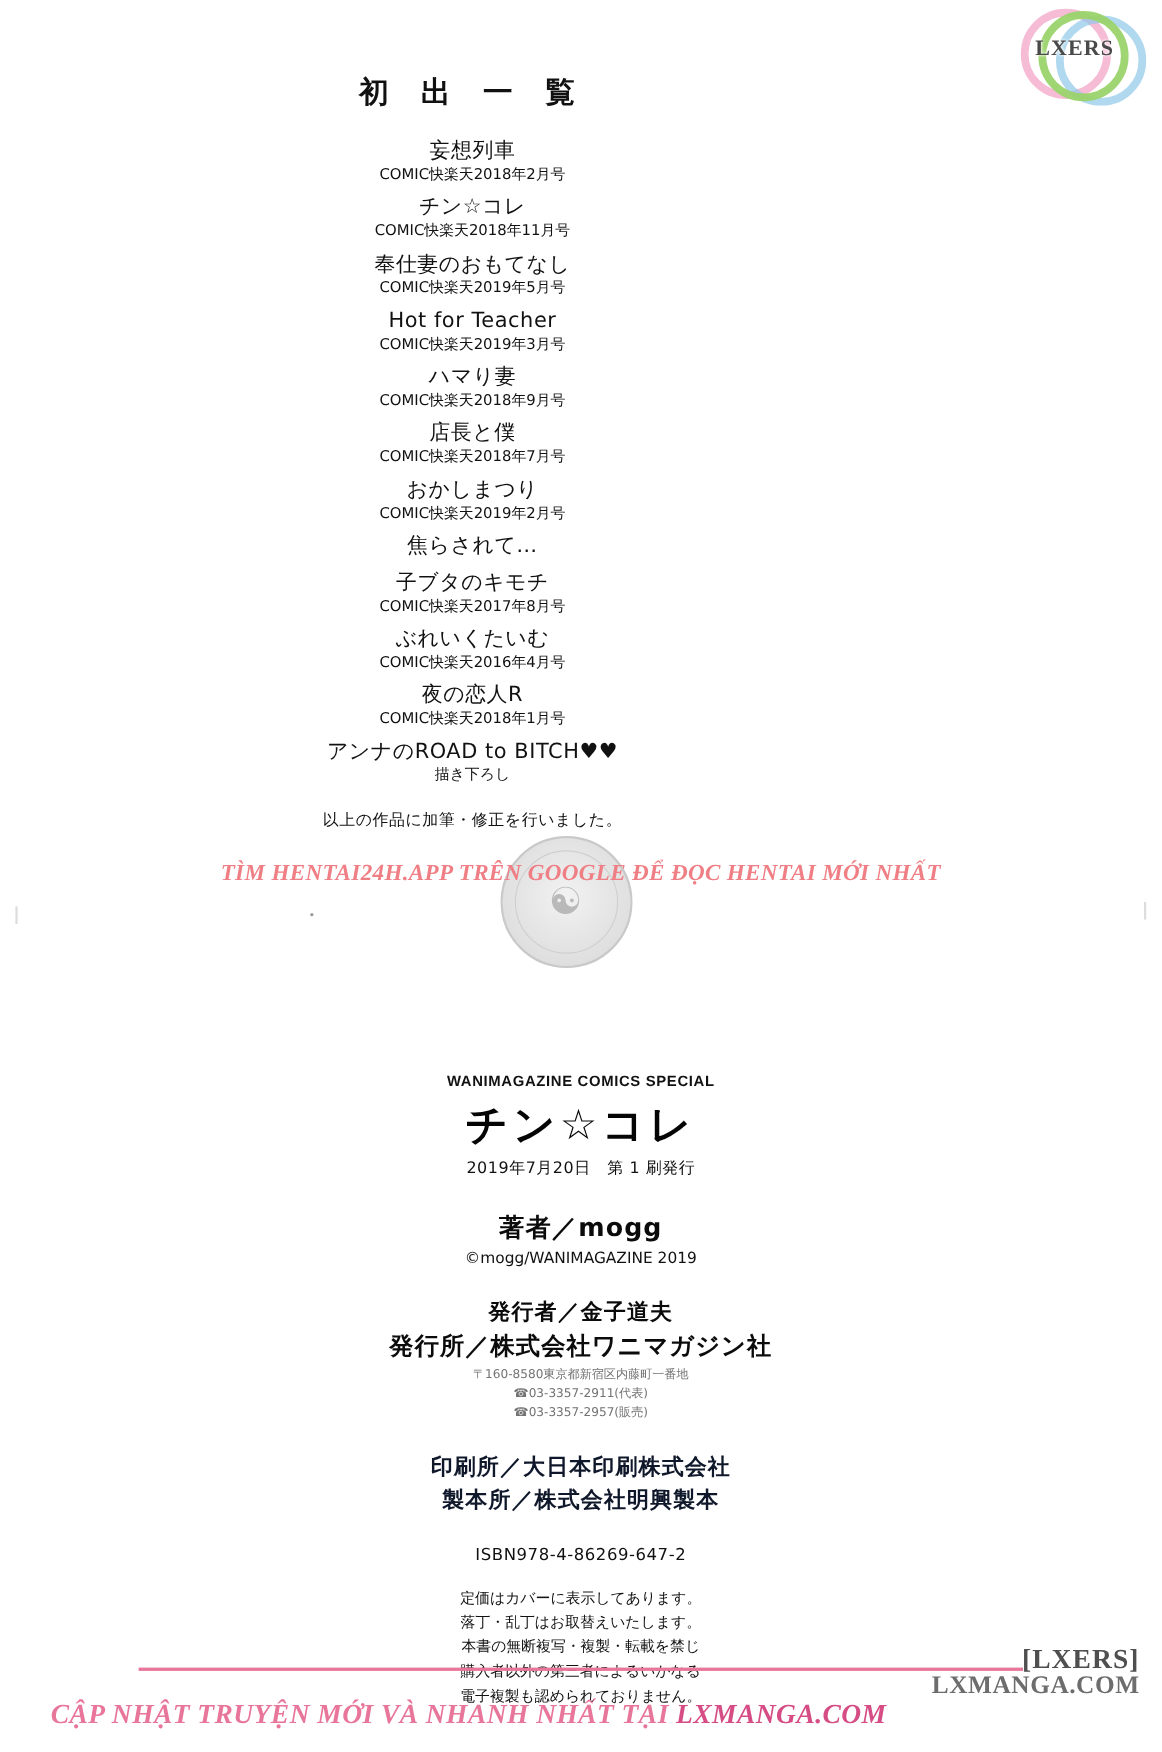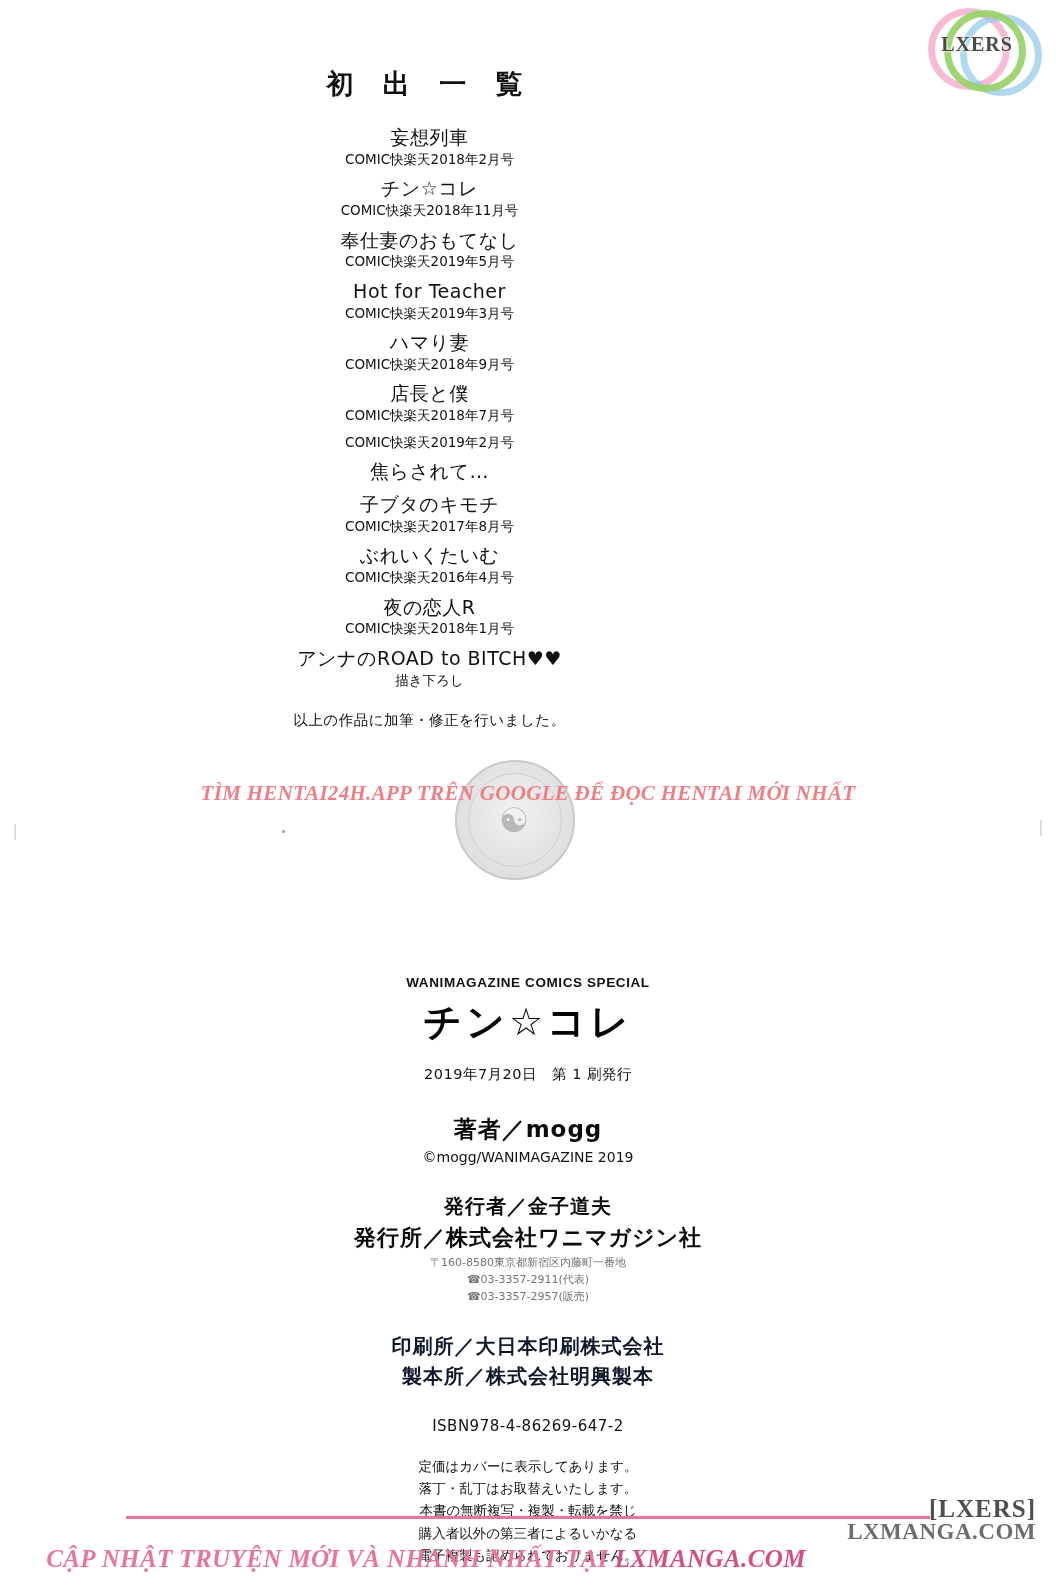--- a/index.html
+++ b/index.html
@@ -194,21 +194,21 @@
     font-weight: bold;
     letter-spacing: 4px;
     color: #050505;
     margin-top: 12px;
     line-height: 1.1;
   }
   .pub-date {
     font-family: "DejaVu Sans", sans-serif;
     font-size: 14.5px;
     color: #111;
-    margin-top: 21px;
+    margin-top: 8px;
     letter-spacing: 0.5px;
   }
   .author-line {
     font-family: "DejaVu Sans", sans-serif;
     font-size: 23px;
     font-weight: 600;
     margin-top: 30px;
     letter-spacing: 1px;
     color: #0b0b0b;
   }
@@ -365,20 +365,21 @@
       <div class="entry-title">ハマり妻</div>
       <div class="entry-source">COMIC快楽天2018年9月号</div>
     </div>
 
     <div class="entry">
       <div class="entry-title">店長と僕</div>
       <div class="entry-source">COMIC快楽天2018年7月号</div>
     </div>
 
     <div class="entry">
+      <div class="entry-title">おかしまつり</div>
       <div class="entry-source">COMIC快楽天2019年2月号</div>
     </div>
 
     <div class="entry">
       <div class="entry-title">焦らされて…</div>
     </div>
 
     <div class="entry">
       <div class="entry-title">子ブタのキモチ</div>
       <div class="entry-source">COMIC快楽天2017年8月号</div>

